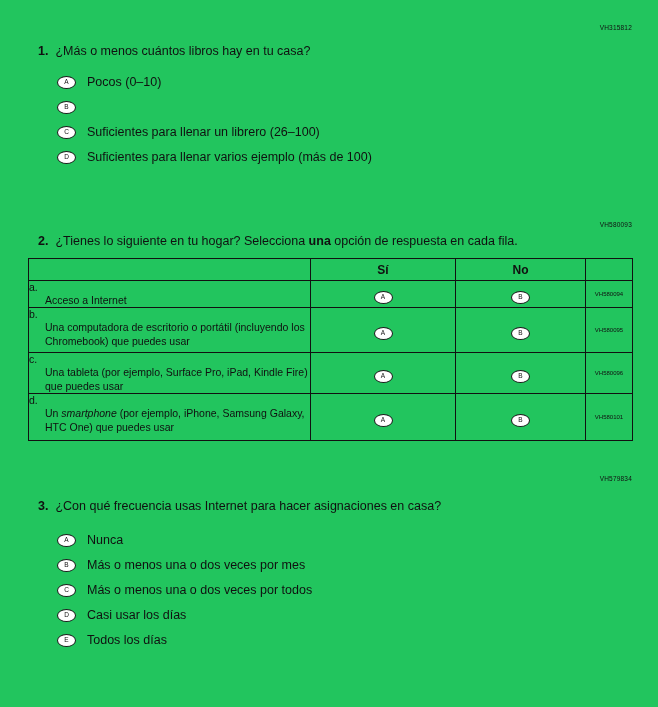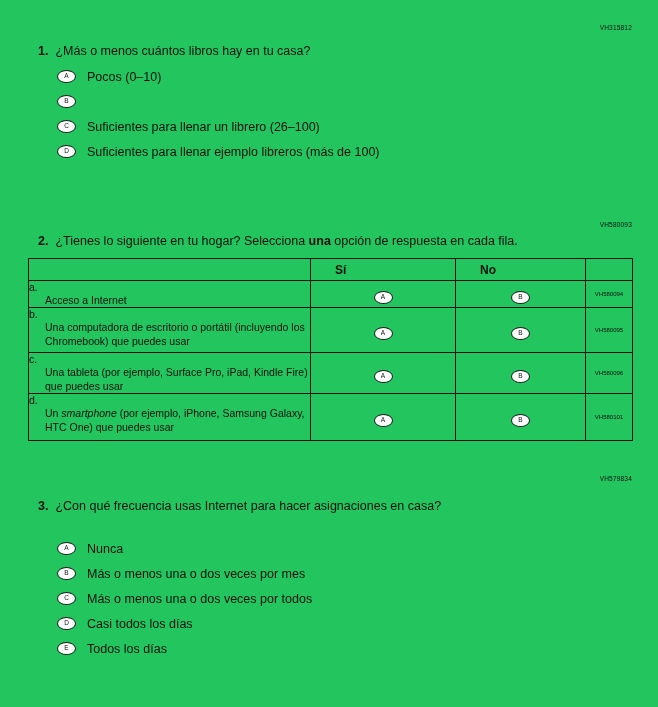--- a/index.html
+++ b/index.html
@@ -4,32 +4,32 @@
 <style>
   html,body{margin:0;padding:0;background:#ffffff;}
   .page{position:relative;width:658px;height:707px;background:#22c55e;
         font-family:Liberation Sans, sans-serif;color:#101010;overflow:hidden;}
   .code{position:absolute;right:26px;font-size:6.5px;letter-spacing:.2px;color:#111;}
   .question{position:absolute;left:38px;font-size:12.5px;white-space:nowrap;}
   .qnum{font-weight:700;display:inline-block;margin-right:7px;}
   .bold{font-weight:700;}
   .italic{font-style:italic;}
   .options{position:absolute;left:57px;}
-  .option{display:flex;align-items:center;height:25px;}
+  .option{display:flex;align-items:flex-end;height:25px;}
   .oval{width:17px;height:11px;border:1px solid #1a1a1a;border-radius:50%;
         display:inline-flex;align-items:center;justify-content:center;flex:0 0 auto;background:#fff;}
   .oval .oval-letter{font-size:6.5px;line-height:1;}
   .option-label{margin-left:11px;font-size:12.5px;white-space:nowrap;}
   .q2-table{position:absolute;left:28px;top:258px;width:604px;border-collapse:collapse;table-layout:fixed;}
   .q2-table col.c1{width:282px;}
   .q2-table col.c2{width:145px;}
   .q2-table col.c3{width:130px;}
   .q2-table col.c4{width:47px;}
   .q2-table th,.q2-table td{border:1px solid #111;padding:0;}
-  .q2-table th{font-size:12px;font-weight:700;height:21px;text-align:left;padding-left:24px;}
+  .q2-table th{font-size:12px;font-weight:700;height:21px;text-align:center;}
   .label-cell{font-size:10.5px;line-height:1.28;padding:2px 4px;vertical-align:top;}
   .label-flex{display:flex;}
   .row-letter{flex:0 0 16px;}
   .row-text{flex:1;margin-top:13px;}
   .oval-cell{text-align:center;vertical-align:middle;}
   .code-cell{font-size:6px;text-align:center;vertical-align:middle;color:#111;}
   tr.h16 td{height:16px;}
   tr.h44 td{height:44px;}
   tr.h30 td{height:30px;}
   tr.h46 td{height:46px;}
@@ -60,21 +60,21 @@
     <div class="option">
       <span class="oval">
           <span class="oval-letter">C</span>
         </span>
       <span class="option-label">Suficientes para llenar un librero (26–100)</span>
     </div>
     <div class="option">
       <span class="oval">
           <span class="oval-letter">D</span>
         </span>
-      <span class="option-label">Suficientes para llenar ejemplo libreros (más de 100)</span>
+      <span class="option-label">Suficientes para llenar varios ejemplo (más de 100)</span>
     </div>
   </div>
 
   <div class="code" style="top:221px">VH580093</div>
 
   <div class="question" style="top:234px">
     <span class="qnum">2.</span><span>¿Tienes lo siguiente en tu hogar? Selecciona </span><span class="bold">una</span><span> opción de respuesta en cada fila.</span>
   </div>
 
   <table class="q2-table">
@@ -171,21 +171,21 @@
       </tr>
     </tbody>
   </table>
 
   <div class="code" style="top:475px">VH579834</div>
 
   <div class="question" style="top:499px">
     <span class="qnum">3.</span><span>¿Con qué frecuencia usas Internet para hacer asignaciones en casa?</span>
   </div>
 
-  <div class="options" style="top:536px">
+  <div class="options" style="top:522px">
     <div class="option">
       <span class="oval">
           <span class="oval-letter">A</span>
         </span>
       <span class="option-label">Nunca</span>
     </div>
     <div class="option">
       <span class="oval">
           <span class="oval-letter">B</span>
         </span>
@@ -194,21 +194,21 @@
     <div class="option">
       <span class="oval">
           <span class="oval-letter">C</span>
         </span>
       <span class="option-label">Más o menos una o dos veces por todos</span>
     </div>
     <div class="option">
       <span class="oval">
           <span class="oval-letter">D</span>
         </span>
-      <span class="option-label">Casi todos los días</span>
+      <span class="option-label">Casi usar los días</span>
     </div>
     <div class="option">
       <span class="oval">
           <span class="oval-letter">E</span>
         </span>
       <span class="option-label">Todos los días</span>
     </div>
   </div>
 
 </div>

